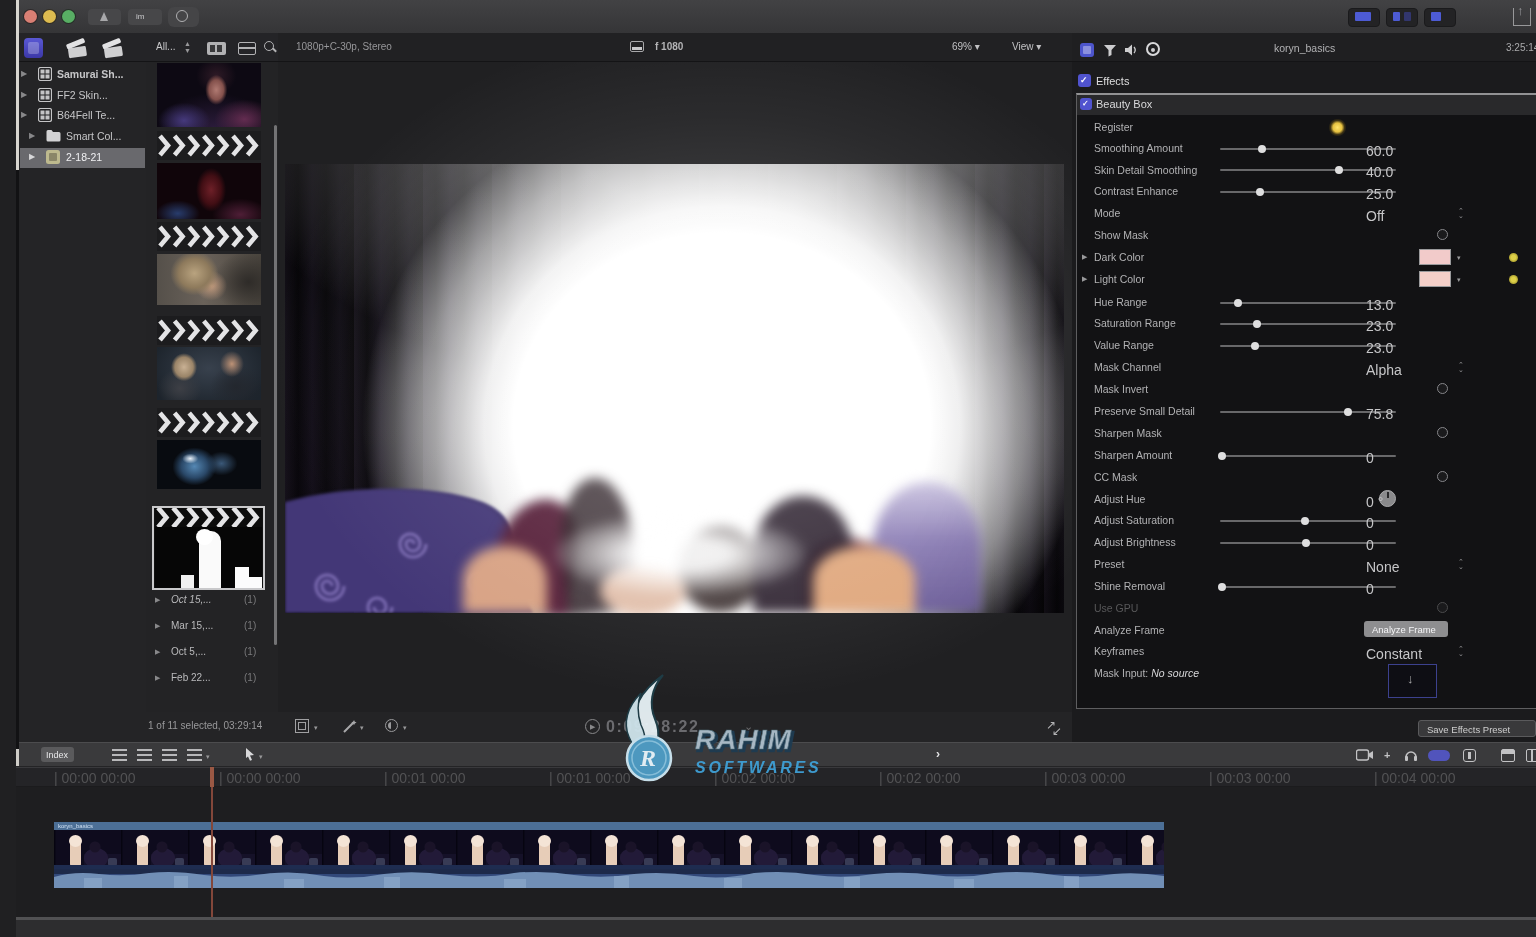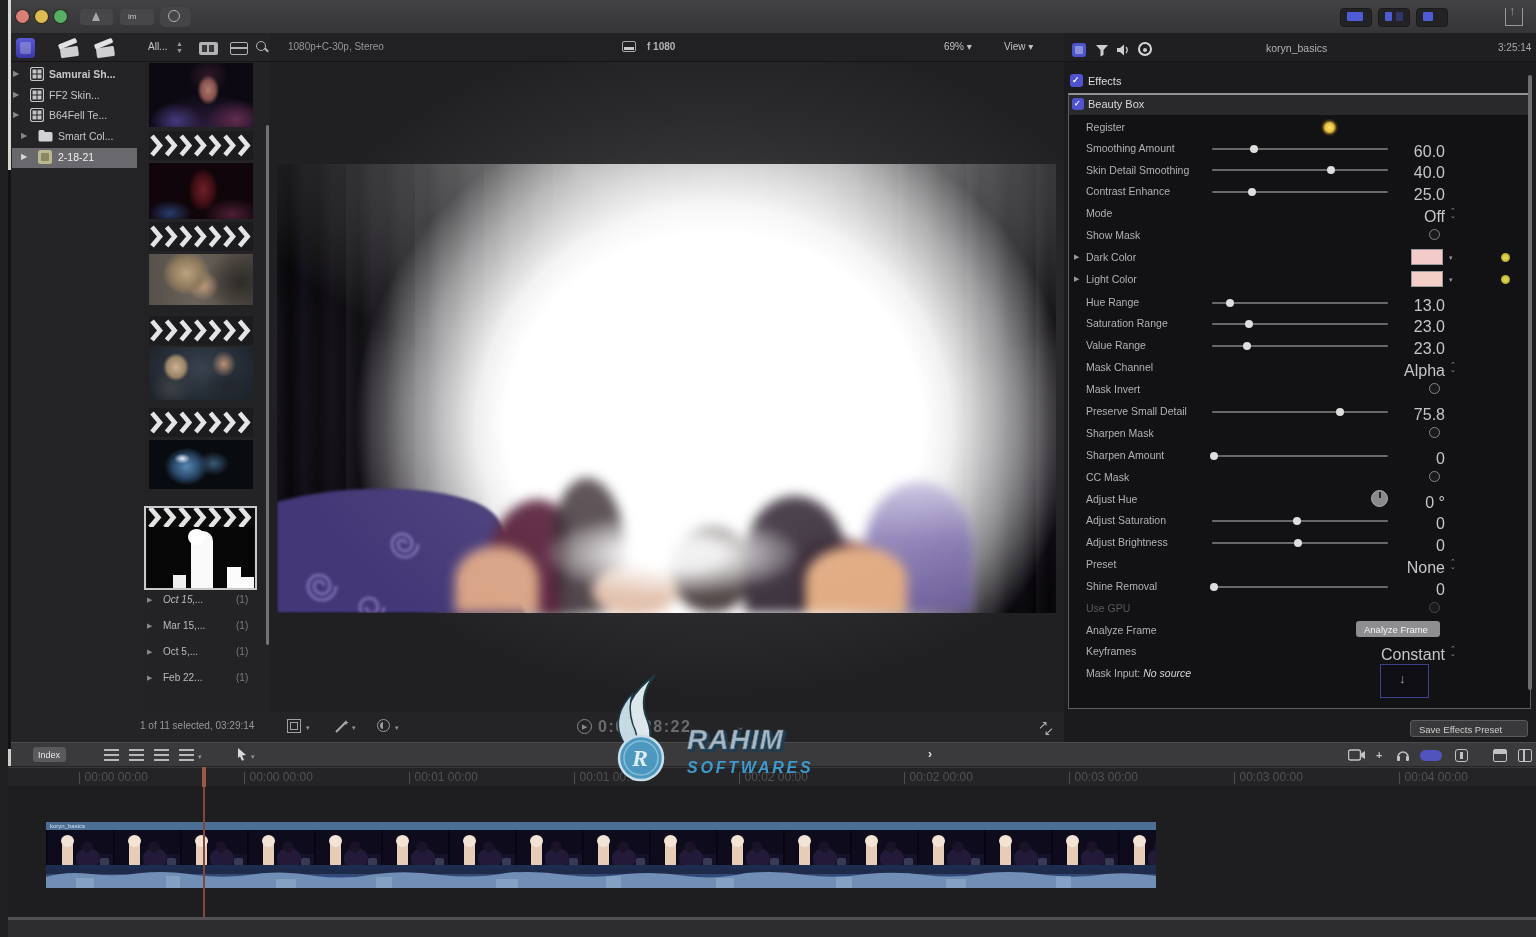--- a/index.html
+++ b/index.html
@@ -1,28 +1,28 @@
 <!DOCTYPE html>
 <html><head>
 <meta charset="utf-8">
 <style>
   html,body{margin:0;padding:0;}
   body{width:1536px;height:937px;background:#202022;font-family:"Liberation Sans",sans-serif;overflow:hidden;position:relative;}
   .a{position:absolute;}
   .tx{position:absolute;white-space:nowrap;color:#b4b4b6;font-size:10.5px;line-height:1;}
-  #page{position:absolute;left:8px;top:0;width:1376px;height:937px;filter:blur(0.55px);}
+  #page{position:absolute;left:16px;top:0;width:1376px;height:937px;filter:blur(0.55px);}
   .chev{position:absolute;left:141px;width:104px;height:29px;background:#1c1c1e;}
   .il{position:absolute;left:1078px;white-space:nowrap;color:#b2b2b4;font-size:10.5px;line-height:1;}
   .st{position:absolute;left:1204px;width:176px;height:2px;background:#68686a;border-radius:1px;}
   .sth{position:absolute;width:8px;height:8px;border-radius:50%;background:#dededf;}
-  .iv{position:absolute;left:1350px;width:87px;text-align:right;white-space:nowrap;color:#c6c6c8;font-size:16px;line-height:1;}
+  .iv{position:absolute;left:1350px;width:87px;white-space:nowrap;color:#c6c6c8;font-size:14px;line-height:1;}
   .ich{position:absolute;left:1421px;width:11px;height:11px;border-radius:50%;border:1.3px solid #86868a;box-sizing:border-box;background:#1a1a1c;}
   .pop{position:absolute;left:1442px;color:#98989a;font-size:7px;line-height:0.65;}
   .tli{position:absolute;top:749px;width:15px;height:12px;background:repeating-linear-gradient(180deg,#b8b8ba 0 2px,transparent 2px 5px);}
-  .rt{position:absolute;top:771px;color:#525254;font-size:12px;line-height:1;white-space:nowrap;margin-left:32px;}
+  .rt{position:absolute;top:771px;color:#525254;font-size:14px;line-height:1;white-space:nowrap;}
 </style>
 </head>
 <body>
 <div id="page">
 
 <div class="a" style="left:0;top:0;width:1536px;height:33px;background:linear-gradient(#424244,#353537);border-bottom:1px solid #1a1a1c;"></div>
 <div class="a" style="left:8px;top:10px;width:13px;height:13px;border-radius:50%;background:#d97f74;box-shadow:0 0 0 1px rgba(30,20,20,0.5);"></div>
 <div class="a" style="left:27px;top:10px;width:13px;height:13px;border-radius:50%;background:#ddbb50;box-shadow:0 0 0 1px rgba(40,32,10,0.5);"></div>
 <div class="a" style="left:46px;top:10px;width:13px;height:13px;border-radius:50%;background:#58ae64;box-shadow:0 0 0 1px rgba(15,35,18,0.5);"></div>
 <div class="a" style="left:72px;top:9px;width:33px;height:16px;border-radius:4px;background:#474749;"></div>

